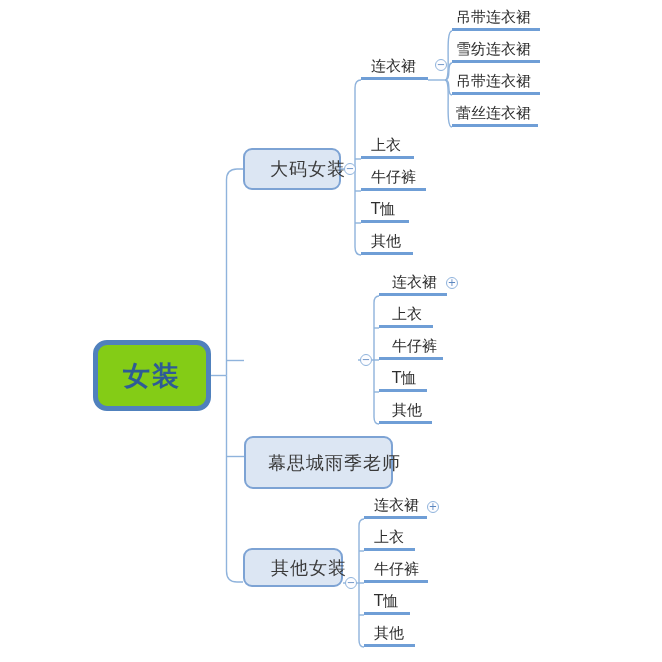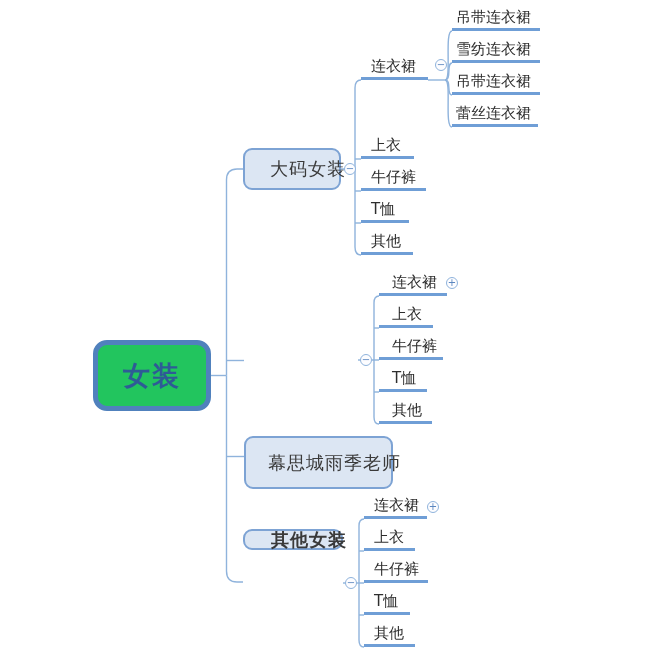--- a/index.html
+++ b/index.html
@@ -11,21 +11,21 @@
   .conn{stroke:#8fb3dc;stroke-width:1.4;fill:none;}
   
   .box{
     position:absolute;box-sizing:border-box;
     background:#dce6f3;border:2px solid #7da3d4;border-radius:9px;
     display:flex;align-items:center;justify-content:center;
     font-size:18px;color:#3a3a3a;letter-spacing:1px;white-space:nowrap;padding-left:32px;
   }
   .rootbox{
     position:absolute;box-sizing:border-box;
-    background:#22c55e;border:5px solid #5081bd;border-radius:14px;
+    background:#84cc16;border:5px solid #5081bd;border-radius:14px;
     display:flex;align-items:center;justify-content:center;
     font-size:27px;font-weight:bold;color:#2e5b96;letter-spacing:2px;white-space:nowrap;
   }
   
   .leaf{
     position:absolute;box-sizing:border-box;height:24px;
     border-bottom:3px solid #6f9ed6;
     font-size:15px;color:#2e2e2e;line-height:21px;
     padding-left:10px;white-space:nowrap;overflow:visible;
   }
@@ -75,21 +75,21 @@
     <path class="conn" d="M364,519 Q359,519 359,526 V640 Q359,647 364,647"></path>
     <path class="conn" d="M359,551 H364"></path>
     <path class="conn" d="M359,583 H364"></path>
     <path class="conn" d="M359,615 H364"></path>
   </svg>
 
   <div class="rootbox" style="left:93px;top:340px;width:118px;height:71px;">女装</div>
 
   <div class="box" style="left:243px;top:148px;width:98px;height:42px;">大码女装</div>
   <div class="box" style="left:244px;top:436px;width:149px;height:53px;">幕思城雨季老师</div>
-  <div class="box" style="left:243px;top:529px;width:100px;height:21px;font-weight:bold;">其他女装</div>
+  <div class="box" style="left:243px;top:548px;width:100px;height:39px;">其他女装</div>
 
   <div class="leaf" style="left:361px;top:56px;width:67px;">连衣裙</div>
   <div class="leaf" style="left:361px;top:135px;width:53px;">上衣</div>
   <div class="leaf" style="left:361px;top:167px;width:65px;">牛仔裤</div>
   <div class="leaf" style="left:361px;top:199px;width:48px;">T恤</div>
   <div class="leaf" style="left:361px;top:231px;width:52px;">其他</div>
 
   <div class="leaf l4" style="left:452px;top:7px;width:88px;">吊带连衣裙</div>
   <div class="leaf l4" style="left:452px;top:39px;width:88px;">雪纺连衣裙</div>
   <div class="leaf l4" style="left:452px;top:71px;width:88px;">吊带连衣裙</div>

